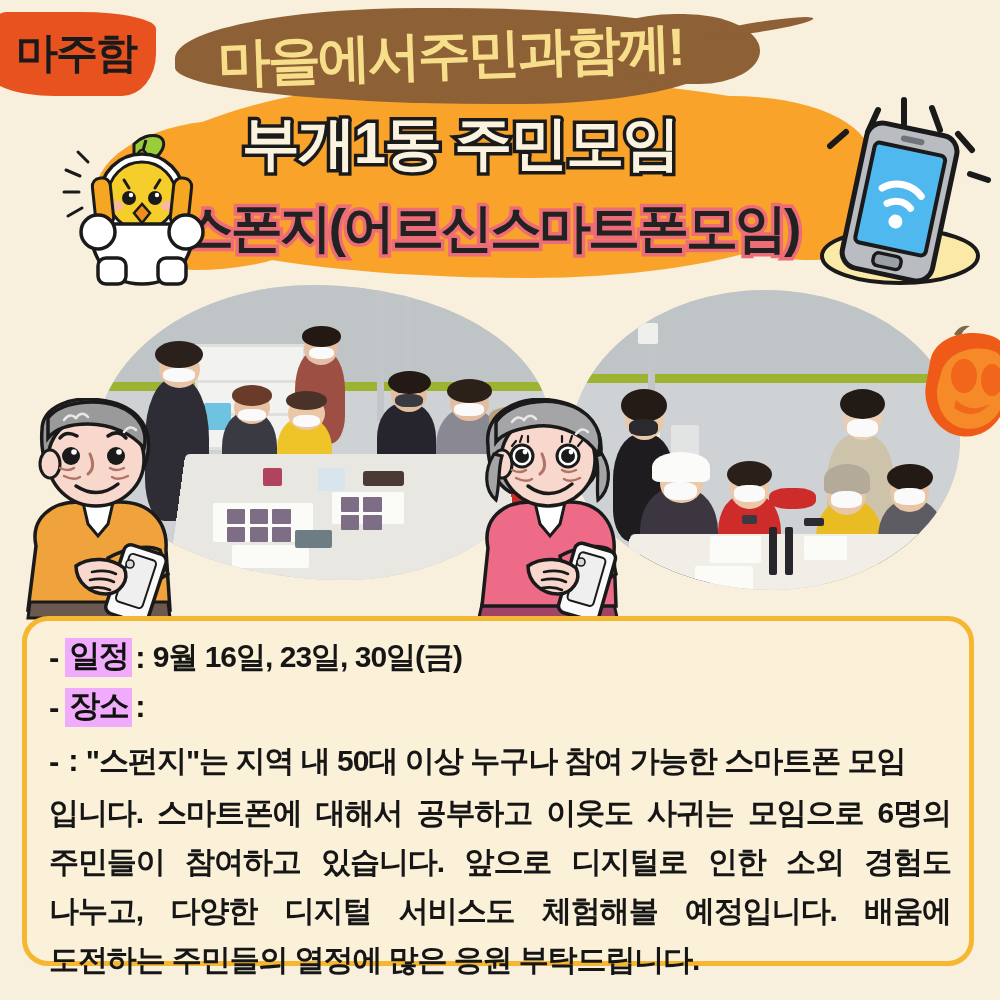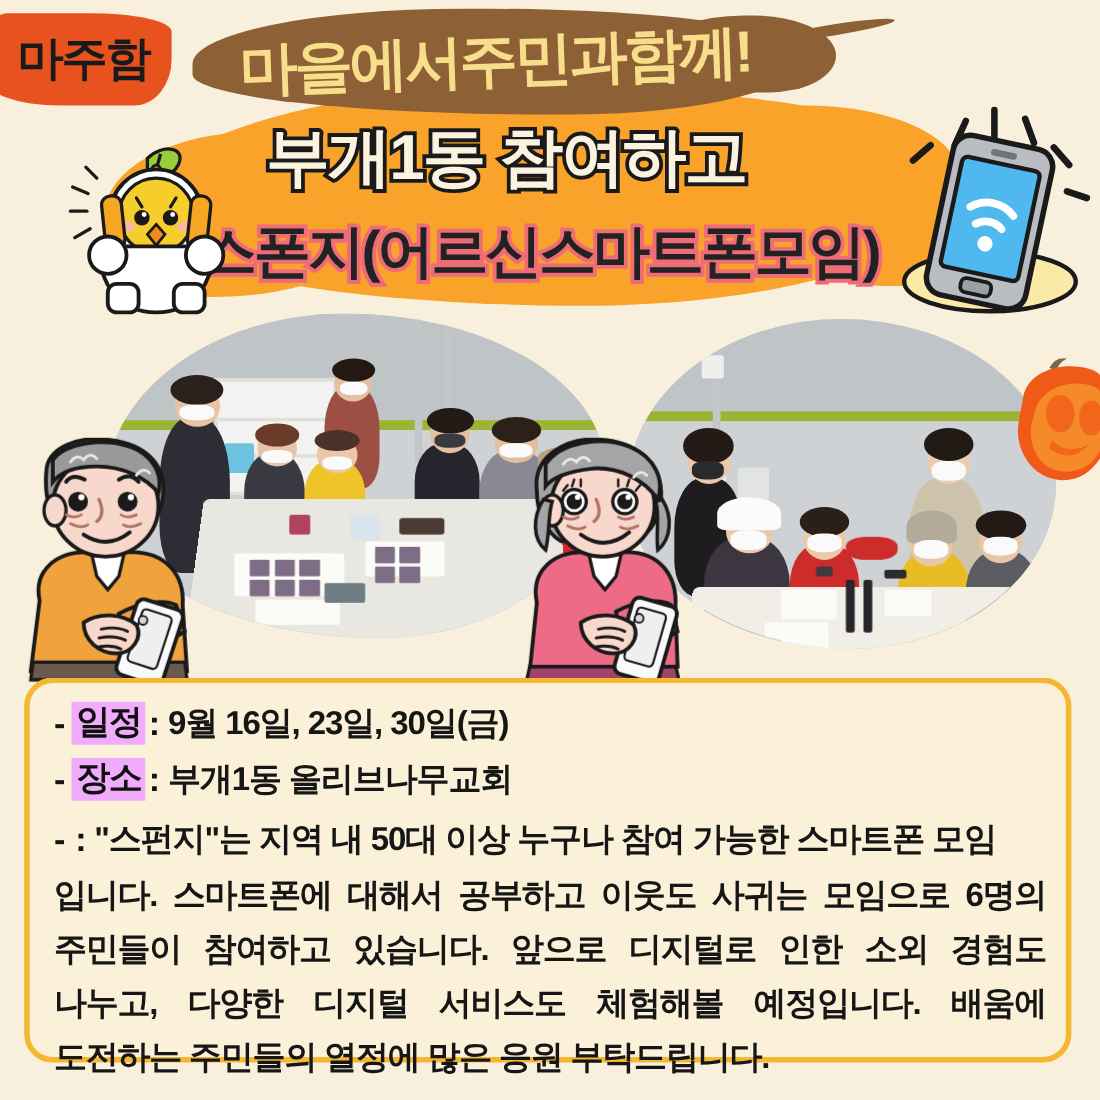--- a/index.html
+++ b/index.html
@@ -213,21 +213,21 @@
 
     <div class="brown-brush"></div>
     <div class="brown-brush-b"></div>
     <div class="brown-flick"></div>
 
     <div class="tagline">마을에서주민과함께!</div>
 
     <div class="badge-blob"></div>
     <div class="badge-txt">마주함</div>
 
-    <div class="main-title">부개1동 참여하고</div>
+    <div class="main-title">부개1동 주민모임</div>
     <div class="sub-title">스폰지(어르신스마트폰모임)</div>
 
     <svg class="mascot" viewBox="0 0 160 175">
       <g stroke="#1A1A1A" stroke-width="3" stroke-linecap="round">
         <line x1="18" y1="58" x2="4" y2="52"></line>
         <line x1="17" y1="74" x2="2" y2="74"></line>
         <line x1="20" y1="90" x2="6" y2="98"></line>
         <line x1="26" y1="44" x2="16" y2="34"></line>
       </g>
       <path d="M72 26 C 86 12, 108 16, 100 32 C 94 44, 78 44, 72 36 Z" fill="#9ACD3A" stroke="#1A1A1A" stroke-width="3"></path>
@@ -496,21 +496,20 @@
       <span class="dash">-</span>
       <span class="lbl">일정</span>
       <span class="colon">:</span>
       <span class="val">9월 16일, 23일, 30일(금)</span>
     </div>
 
     <div class="irow r2">
       <span class="dash">-</span>
       <span class="lbl">장소</span>
       <span class="colon">:</span>
-      <span class="val">부개1동 올리브나무교회</span>
     </div>
 
     <div class="irow r3">
       <span class="dash">-</span>
       <span class="colon">:</span>
       <span class="val">"스펀지"는 지역 내 50대 이상 누구나 참여 가능한 스마트폰 모임</span>
     </div>
 
     <div class="body-para">입니다. 스마트폰에 대해서 공부하고 이웃도 사귀는 모임으로 6명의 주민들이 참여하고 있습니다. 앞으로 디지털로 인한 소외 경험도 나누고, 다양한 디지털 서비스도 체험해볼 예정입니다. 배움에 도전하는 주민들의 열정에 많은 응원 부탁드립니다.</div>
   </div>

